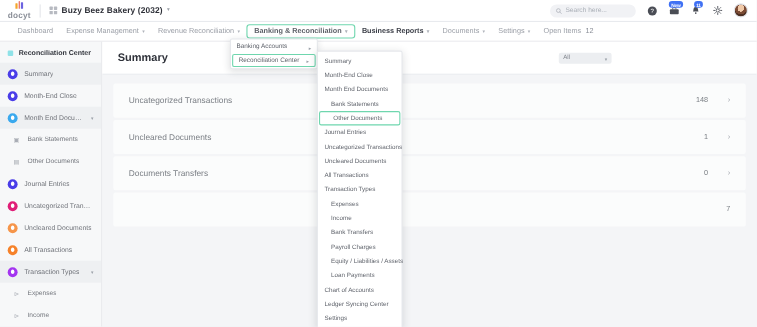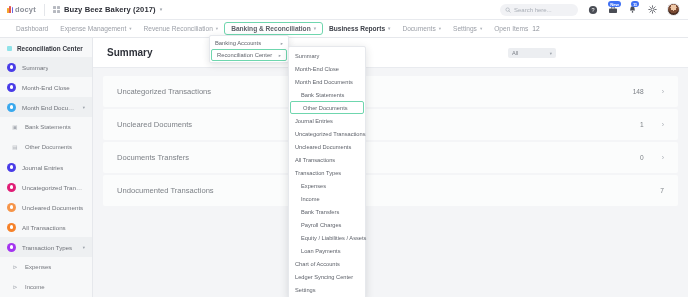--- a/index.html
+++ b/index.html
@@ -10,21 +10,21 @@
     overflow: hidden;
   }
   .app { position: relative; width: 688px; height: 297px; background: #f4f5f7; }
 
   
   .topbar {
     position: absolute; top: 0; left: 0; width: 688px; height: 20px;
     background: #ffffff; display: flex; align-items: center;
     border-bottom: 1px solid #e8eaee;
   }
-  .logo { display: flex; align-items: center; margin-left: 7px; gap: 1.5px; }
+  .logo { display: flex; align-items: center; margin-left: 7px; gap: 1.5px; flex-direction: column; }
   .logo-bars { display: flex; align-items: flex-end; gap: 0.8px; height: 7px; }
   .logo-bars i { display: block; width: 1.6px; border-radius: .5px; }
   .logo-bars i:nth-child(1){ height: 5px; background:#f4a62a; }
   .logo-bars i:nth-child(2){ height: 7px; background:#e4554f; }
   .logo-bars i:nth-child(3){ height: 6px; background:#6c63e0; }
   .logo-text { font-size: 7.5px; color: #8b8f98; letter-spacing: .2px; font-weight: 600; }
   .hdr-divider { width: 1px; height: 12px; background: #e4e6ea; margin: 0 8px; }
   .company { display: flex; align-items: center; gap: 4px; }
   .grid-ico { width: 7px; height: 7px; display: grid; grid-template-columns: 1fr 1fr; grid-template-rows: 1fr 1fr; gap: 1px; }
   .grid-ico span { background: #b7bac1; border-radius: .5px; }
@@ -156,21 +156,21 @@
       <span class="logo-text">docyt</span>
     </div>
     <div class="hdr-divider"></div>
     <div class="company">
       <span class="grid-ico">
           <span></span>
           <span></span>
           <span></span>
           <span></span>
         </span>
-      <span class="company-name">Buzy Beez Bakery (2017)</span>
+      <span class="company-name">Buzy Beez Bakery (2032)</span>
       <span class="caret">▾</span>
     </div>
 
     <div class="hdr-right">
       <div class="search-box">
         <svg width="6" height="6" viewBox="0 0 16 16">
           <circle cx="7" cy="7" r="4.6" fill="none" stroke="#a9aeb6" stroke-width="1.7"></circle>
           <line x1="10.4" y1="10.4" x2="14" y2="14" stroke="#a9aeb6" stroke-width="1.7" stroke-linecap="round"></line>
         </svg>
         <span class="ph">Search here...</span>
@@ -336,21 +336,20 @@
           </span>
         </div>
         <div class="row">
           <span class="name">Documents Transfers</span>
           <span class="right">
             <span class="cnt">0</span>
             <span class="chev">›</span>
           </span>
         </div>
         <div class="row">
-          <span class="name">Undocumented Transactions</span>
           <span class="right">
             <span class="cnt">7</span>
           </span>
         </div>
       </div>
   </div>
 
   <div class="dd1" id="dd1">
       <div class="it">
         <span>Banking Accounts</span>

